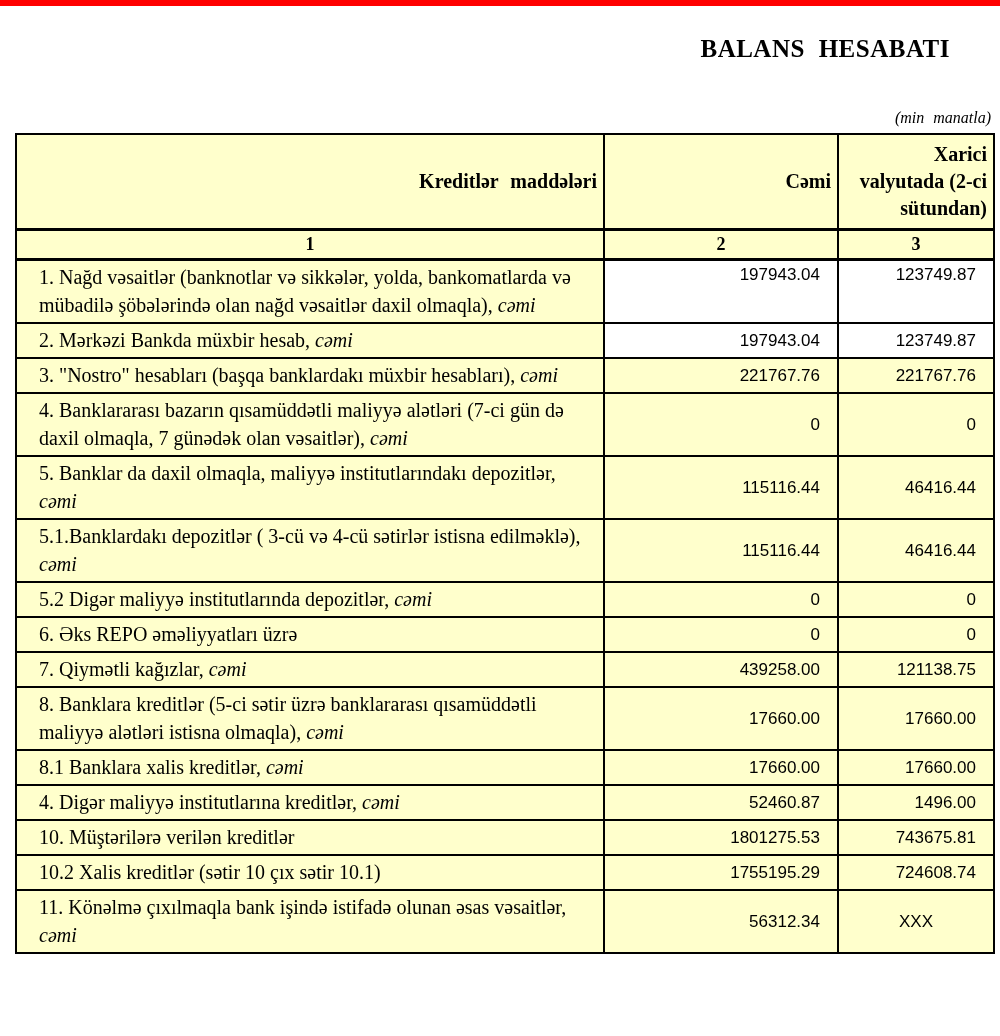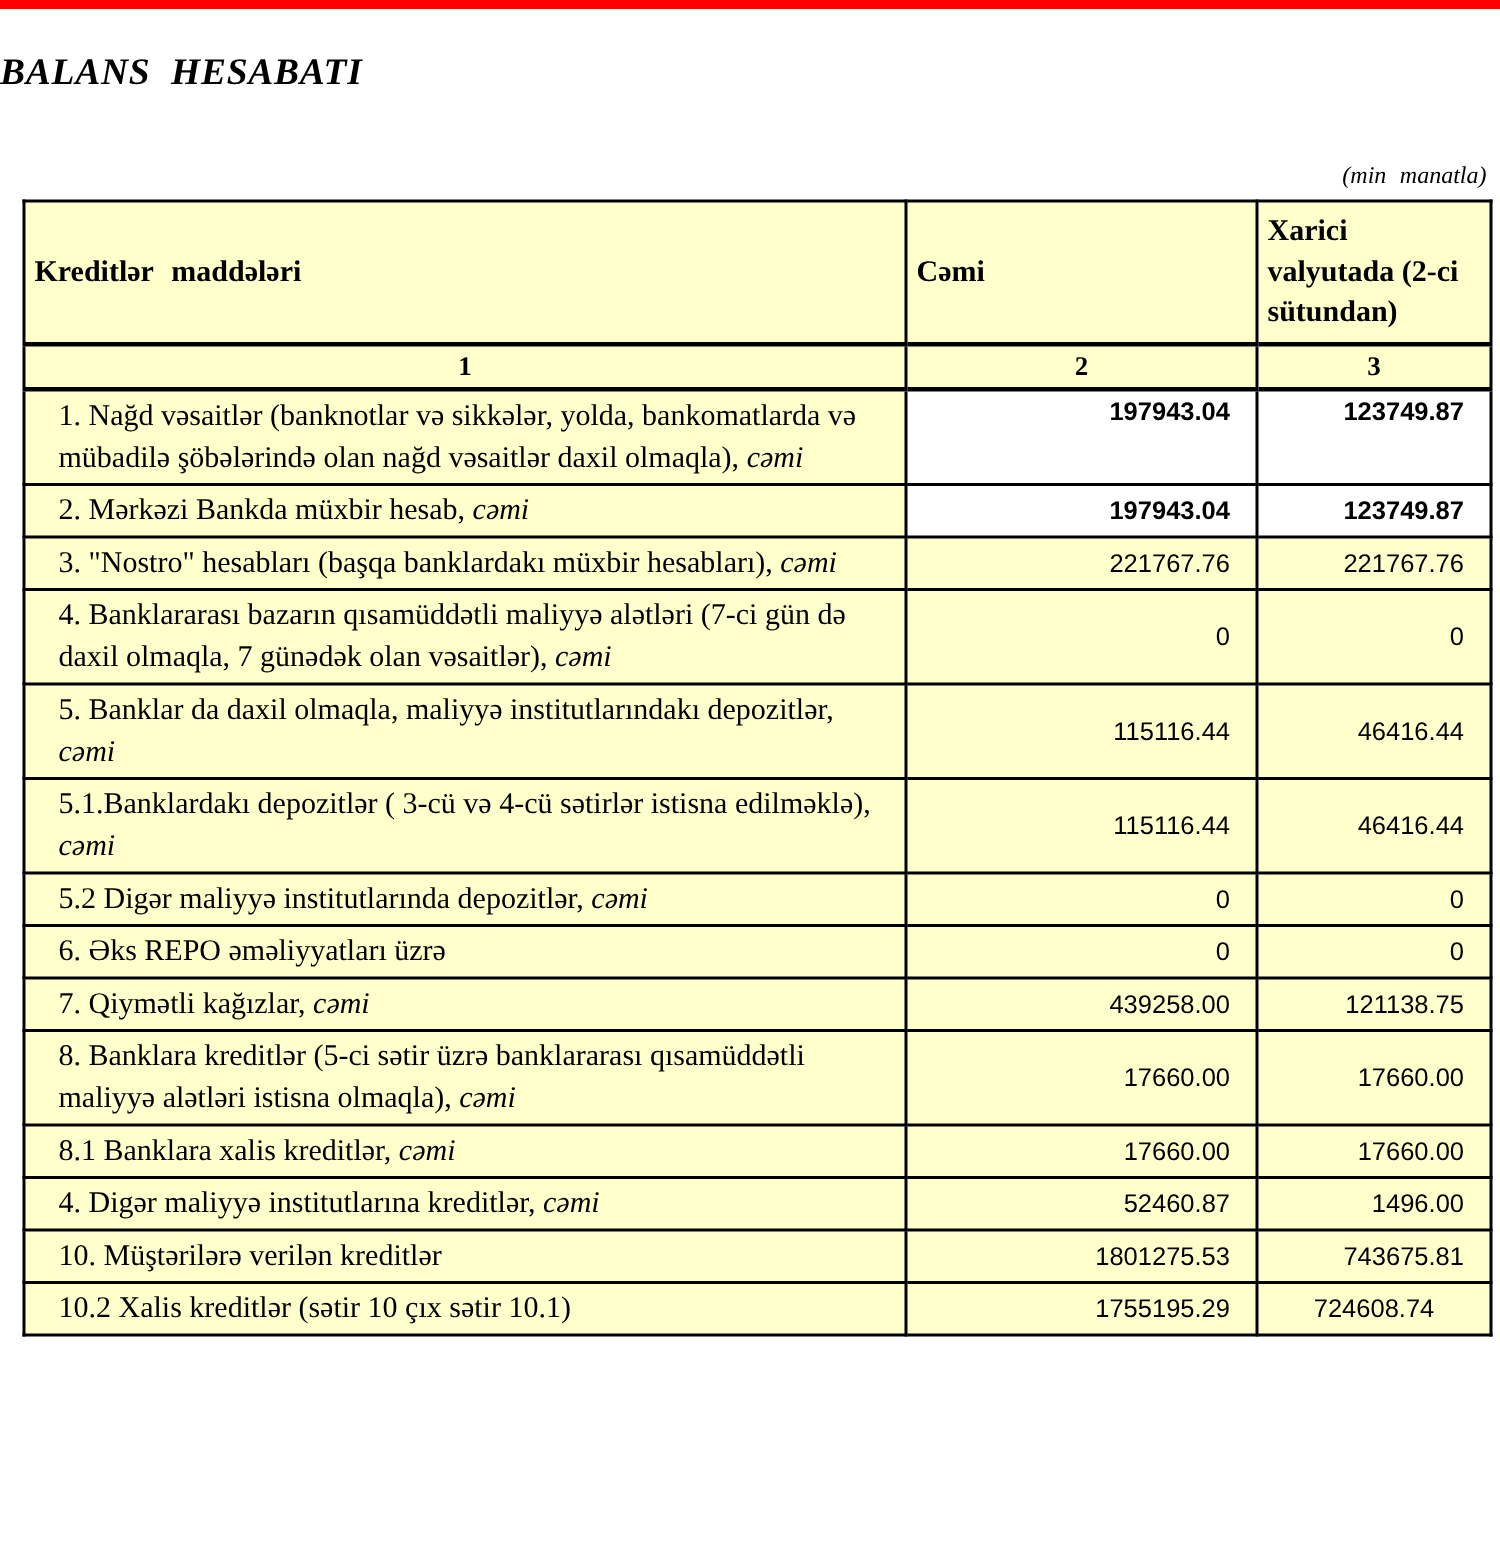--- a/index.html
+++ b/index.html
@@ -13,24 +13,23 @@
     overflow:hidden;
   }
   .topbar{
     position:absolute;
     top:0;left:0;
     width:1000px;height:6px;
     background:#FF0000;
   }
   .title-block{
     position:absolute;
-    top:30px;left:0;
+    top:30px;left:16px;
     width:934px;
-    text-align:left;
-    font-style:italic;
+    text-align:right;
   }
   .title-line{
     font-size:25px;
     font-weight:bold;
     letter-spacing:0.5px;
     word-spacing:7px;
     line-height:37px;
   }
   .unit-note{
     position:absolute;
@@ -53,21 +52,21 @@
   table.balance col.c3{width:156px;}
   table.balance th, table.balance td{
     border:2px solid #000;
     background:#FFFFCC;
     overflow:hidden;
   }
   thead tr.hdr th{
     height:93px;
     font-size:20px;
     font-weight:bold;
-    text-align:left;
+    text-align:right;
     vertical-align:middle;
     line-height:27px;
     padding:0 6px;
     border-bottom:3px solid #000;
   }
   thead tr.hdr th.items-h{word-spacing:7px;}
   thead tr.colnums th{
     height:25px;
     font-size:18px;
     font-weight:bold;
@@ -83,21 +82,21 @@
   }
   tbody td.val{
     font-family:"Liberation Sans", sans-serif;
     font-size:17px;
     text-align:right;
     padding:0 17px 0 2px;
     vertical-align:middle;
   }
   
   tbody tr:nth-child(1) td.val,
-  tbody tr:nth-child(2) td.val{background:#ffffff;font-weight:bold;}
+  tbody tr:nth-child(2) td.val{background:#ffffff;}
   
   tbody tr:nth-child(1) td.val{vertical-align:top;padding-top:4px;}
   
   tbody tr:last-child td.xarici{text-align:center;padding-right:2px;}
   .b{font-weight:bold;}
   .i{font-style:italic;}
 </style>
 </head>
 <body>
 
@@ -237,16 +236,23 @@
 
 
     <tr>
       <td class="label">
         <span>10.2 Xalis kreditlər (sətir 10 çıx sətir 10.1)</span><span class="b"></span><span></span><span class="i"></span>
       </td>
       <td class="val cemi">1755195.29</td>
       <td class="val xarici">724608.74</td>
     </tr>
 
+    <tr>
+      <td class="label">
+        <span>11. Könəlmə çıxılmaqla bank işində istifadə olunan əsas vəsaitlər, </span><span class="b"></span><span></span><span class="i">cəmi</span>
+      </td>
+      <td class="val cemi">56312.34</td>
+      <td class="val xarici">XXX</td>
+    </tr>
   </tbody>
   </table>
 
 </div>
 
 </body></html>

